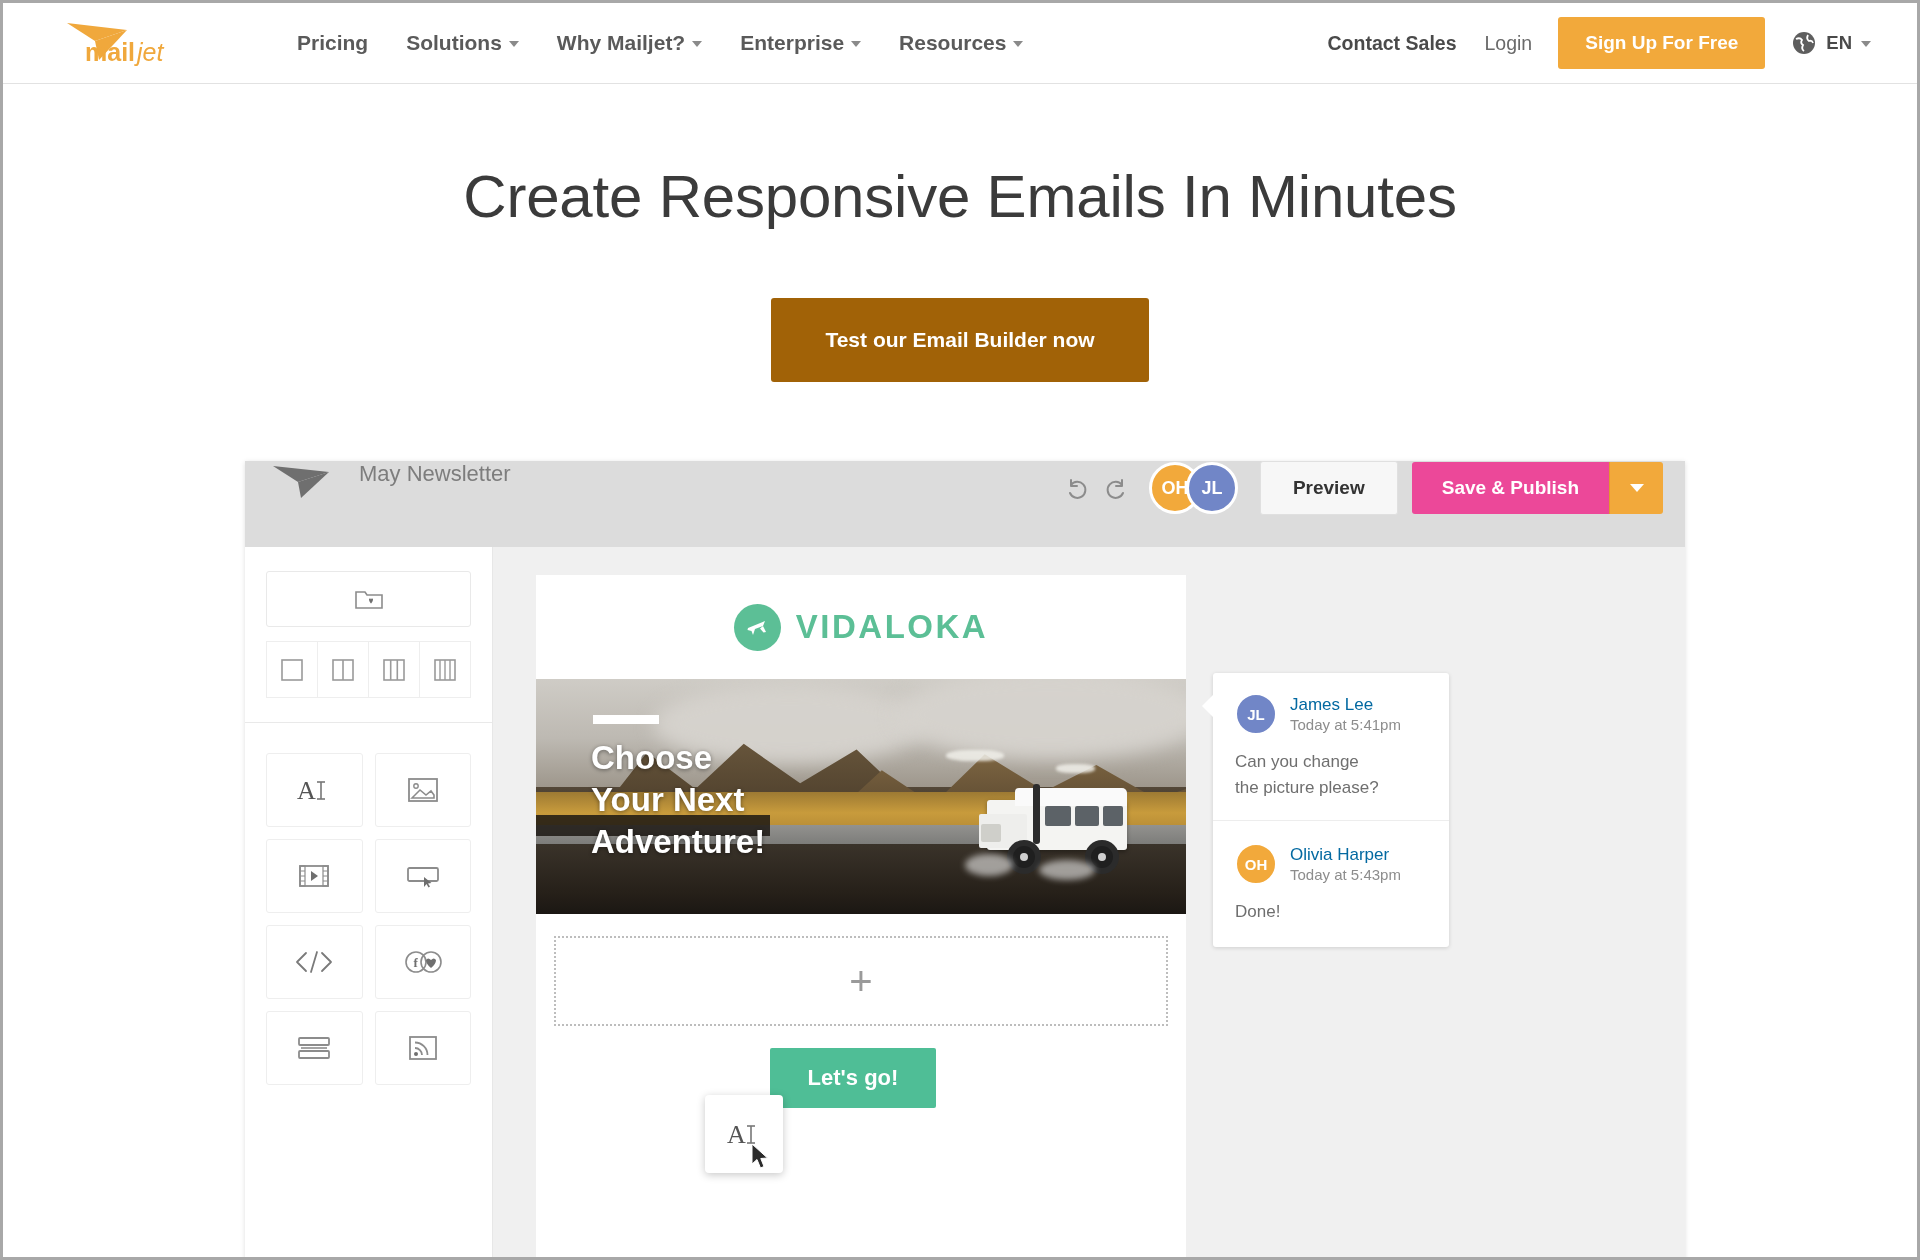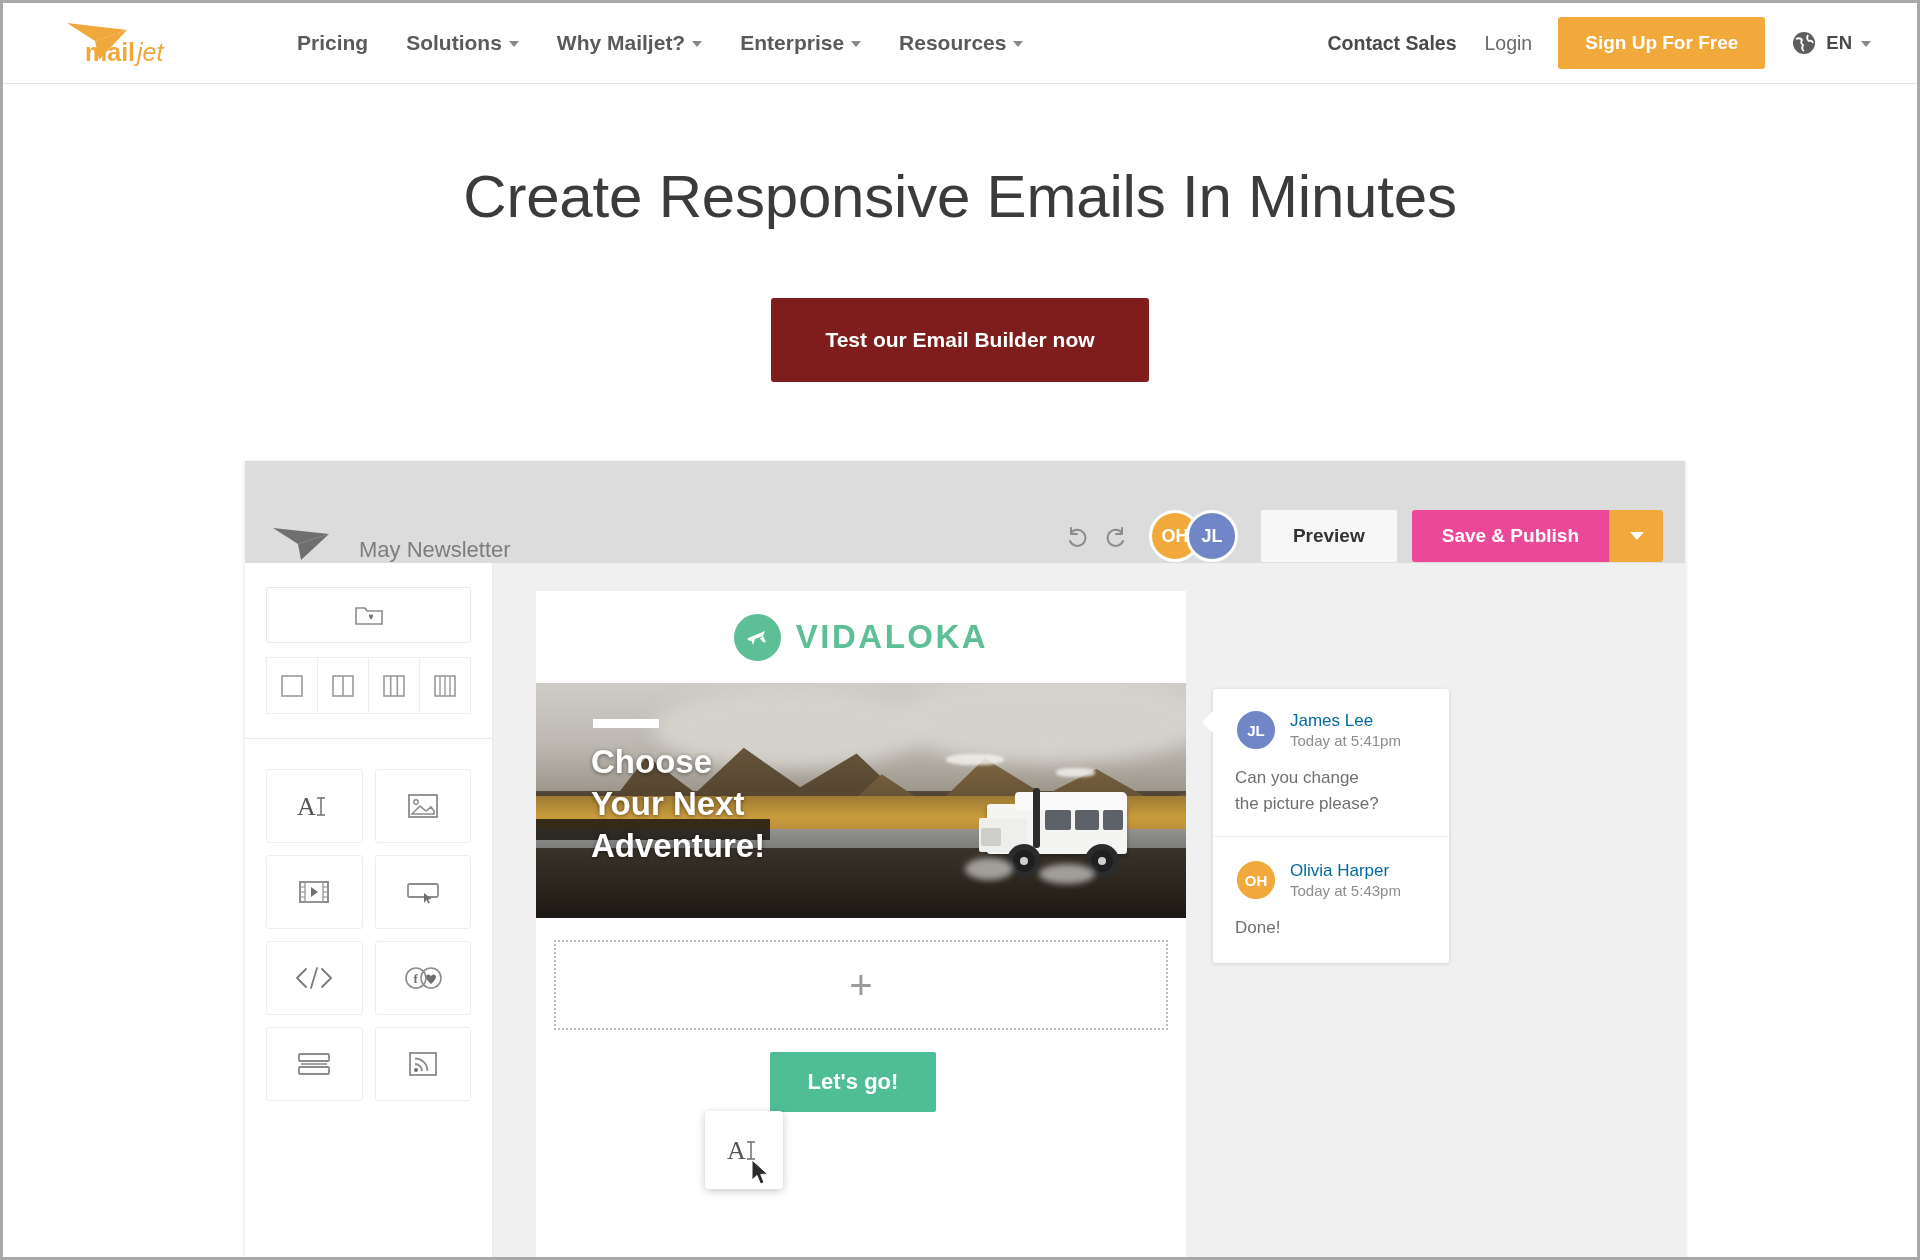--- a/index.html
+++ b/index.html
@@ -76,42 +76,42 @@
   
   .hero { text-align: center; padding-top: 78px; }
   .hero-title {
     font-size: 60px;
     font-weight: normal;
     color: #3b3b3b;
     letter-spacing: -0.2px;
   }
   .hero-cta-wrap { margin-top: 67px; display: flex; justify-content: center; }
   .hero-cta {
-    background: #7f1d1d;
+    background: #a16207;
     color: #ffffff;
     font-size: 21px; font-weight: bold;
     width: 378px; height: 84px;
     border: none; border-radius: 3px;
     cursor: pointer;
     font-family: "Liberation Sans", sans-serif;
   }
 
   
   .builder {
     position: absolute;
     left: 242px; top: 458px;
     width: 1440px; height: 806px;
     background: #ffffff;
     box-shadow: 0 1px 5px rgba(0,0,0,0.13);
     overflow: hidden;
   }
   .builder-header {
-    height: 102px;
+    height: 86px;
     background: #dcdcdc;
-    display: flex; align-items: flex-end;
+    display: flex; align-items: flex-start;
     padding: 0 22px 0 26px;
   }
   .bh-logo { width: 62px; height: 40px; }
   .bh-title { font-size: 22px; color: #7d7d7d; margin-left: 26px; }
   .bh-right { margin-left: auto; display: flex; align-items: center; gap: 0; }
   .undo-redo { display: flex; align-items: center; gap: 13px; margin-right: 20px; }
   .ur-icon { width: 26px; height: 26px; cursor: pointer; }
   .avatars { display: flex; align-items: center; margin-right: 22px; }
   .avatar {
     width: 52px; height: 52px; border-radius: 50%;
@@ -201,21 +201,21 @@
     display: flex;
     justify-content: flex-start;
   }
   .email-doc {
     width: 650px;
     margin-left: 43px;
     background: #ffffff;
     position: relative;
   }
   .email-logo-row {
-    height: 92px;
+    height: 104px;
     display: flex; align-items: center; justify-content: center;
   }
   .vid-logo { display: flex; align-items: center; gap: 15px; }
   .vid-circle {
     width: 47px; height: 47px; border-radius: 50%;
     background: #5CBF96;
     display: flex; align-items: center; justify-content: center;
   }
   .vid-name {
     font-size: 33px; font-weight: bold; color: #5CBF96;

